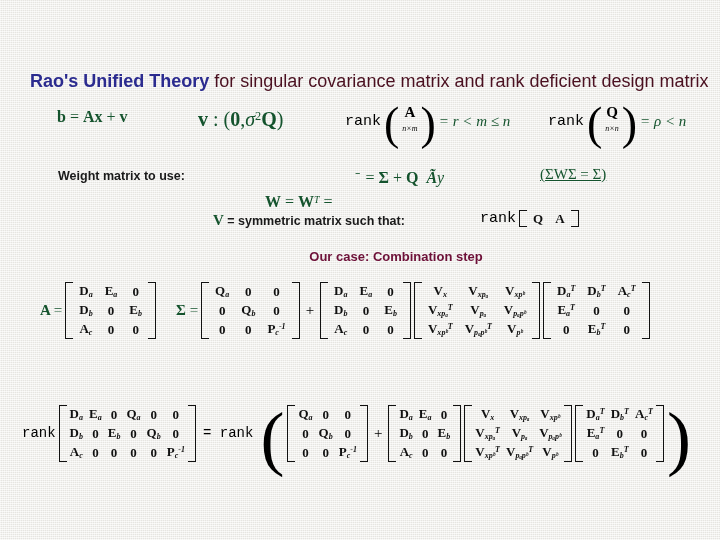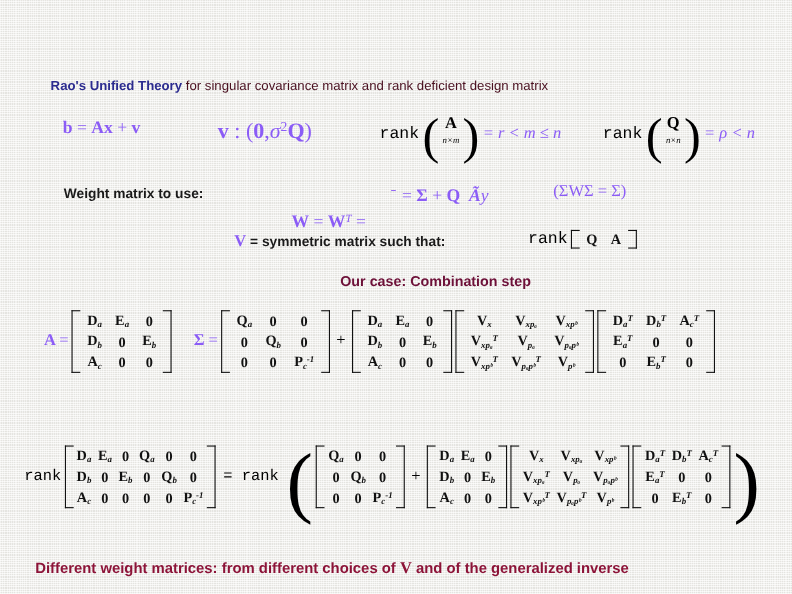--- a/index.html
+++ b/index.html
@@ -20,26 +20,26 @@
     background:#e8dfe8; border:2px solid #7a1040;
     display:flex; align-items:center; justify-content:center;
     box-sizing:border-box;
   }
   .title-box span{
     color:#7a1040; font-weight:bold; font-size:15px; letter-spacing:.2px;
     white-space:nowrap;
   }
 
   
-  .subtitle{ position:absolute; left:46px; top:71px; white-space:nowrap; font-size:12px; }
+  .subtitle{ position:absolute; left:30px; top:71px; white-space:nowrap; font-size:18px; }
   .subtitle .rao{ color:#2b2b8f; font-weight:bold; }
   .subtitle .rest{ color:#4a1020; font-weight:normal; }
 
   
-  .m{ font-family:"Liberation Serif", serif; color:#8b5cf6; white-space:nowrap; }
+  .m{ font-family:"Liberation Serif", serif; color:#14532d; white-space:nowrap; }
   .mb{ font-weight:bold; }
   .it{ font-style:italic; }
   sub,sup{ font-size:.62em; font-style:italic; }
   sub{ vertical-align:-.3em; } sup{ vertical-align:.45em; }
 
   .abs{ position:absolute; white-space:nowrap; }
 
   
   .lbl{ position:absolute; font-weight:bold; font-size:12.5px; color:#1a1a1a; white-space:nowrap; }
   .lbl-maroon{ color:#6d1038; }
@@ -115,21 +115,21 @@
   <div class="lbl" style="left:58px; top:169px;">Weight matrix to use:</div>
 
   <div class="abs m" style="left:265px; top:165px; font-size:16px;margin-top:28px;">
     <span class="mb">W</span> = <span class="mb">W</span><sup>T</sup> =
   </div>
 
   <div class="abs m" style="left:355px; top:166px; font-size:16px;">
     <span style="letter-spacing:1px;">⁻</span> = <span class="mb">Σ</span> + <span class="mb">Q</span> &nbsp;<span class="mb" style="font-style:italic;">Ã</span><span class="it">у</span>
   </div>
 
-  <div class="abs m" style="left:503px; top:166px; font-size:15px;">(ΣWΣ = Σ)</div>
+  <div class="abs m" style="left:540px; top:166px; font-size:15px;text-decoration:underline;">(ΣWΣ = Σ)</div>
 
   <div class="abs" style="left:213px; top:211px;">
     <span class="m mb" style="font-size:15px;">V</span><span class="lbl" style="position:static; font-size:12.5px;"> = symmetric matrix such that:</span>
   </div>
 
   <div class="abs" style="left:480px; top:208px;">
     <span class="eqrow">
       <span class="rk">rank</span>
       <span class="mat">
         <span class="brk l"></span>
@@ -402,17 +402,14 @@
                 <td style="padding: 1px 3px;"><span class="mb">0</span></td>
               </tr>
             </tbody>
           </table>
           <span class="brk r"></span>
       </span>
       <span class="bigparen" style="font-size:72px; top:5px;">)</span>
     </span>
   </div>
 
-  <div class="caption">
-    <span>Different weight matrices: from different choices of </span><span class="vmath" style="font-size:15px;">V</span><span> and of the generalized inverse</span>
-  </div>
 
 </div>
 
 </body></html>

